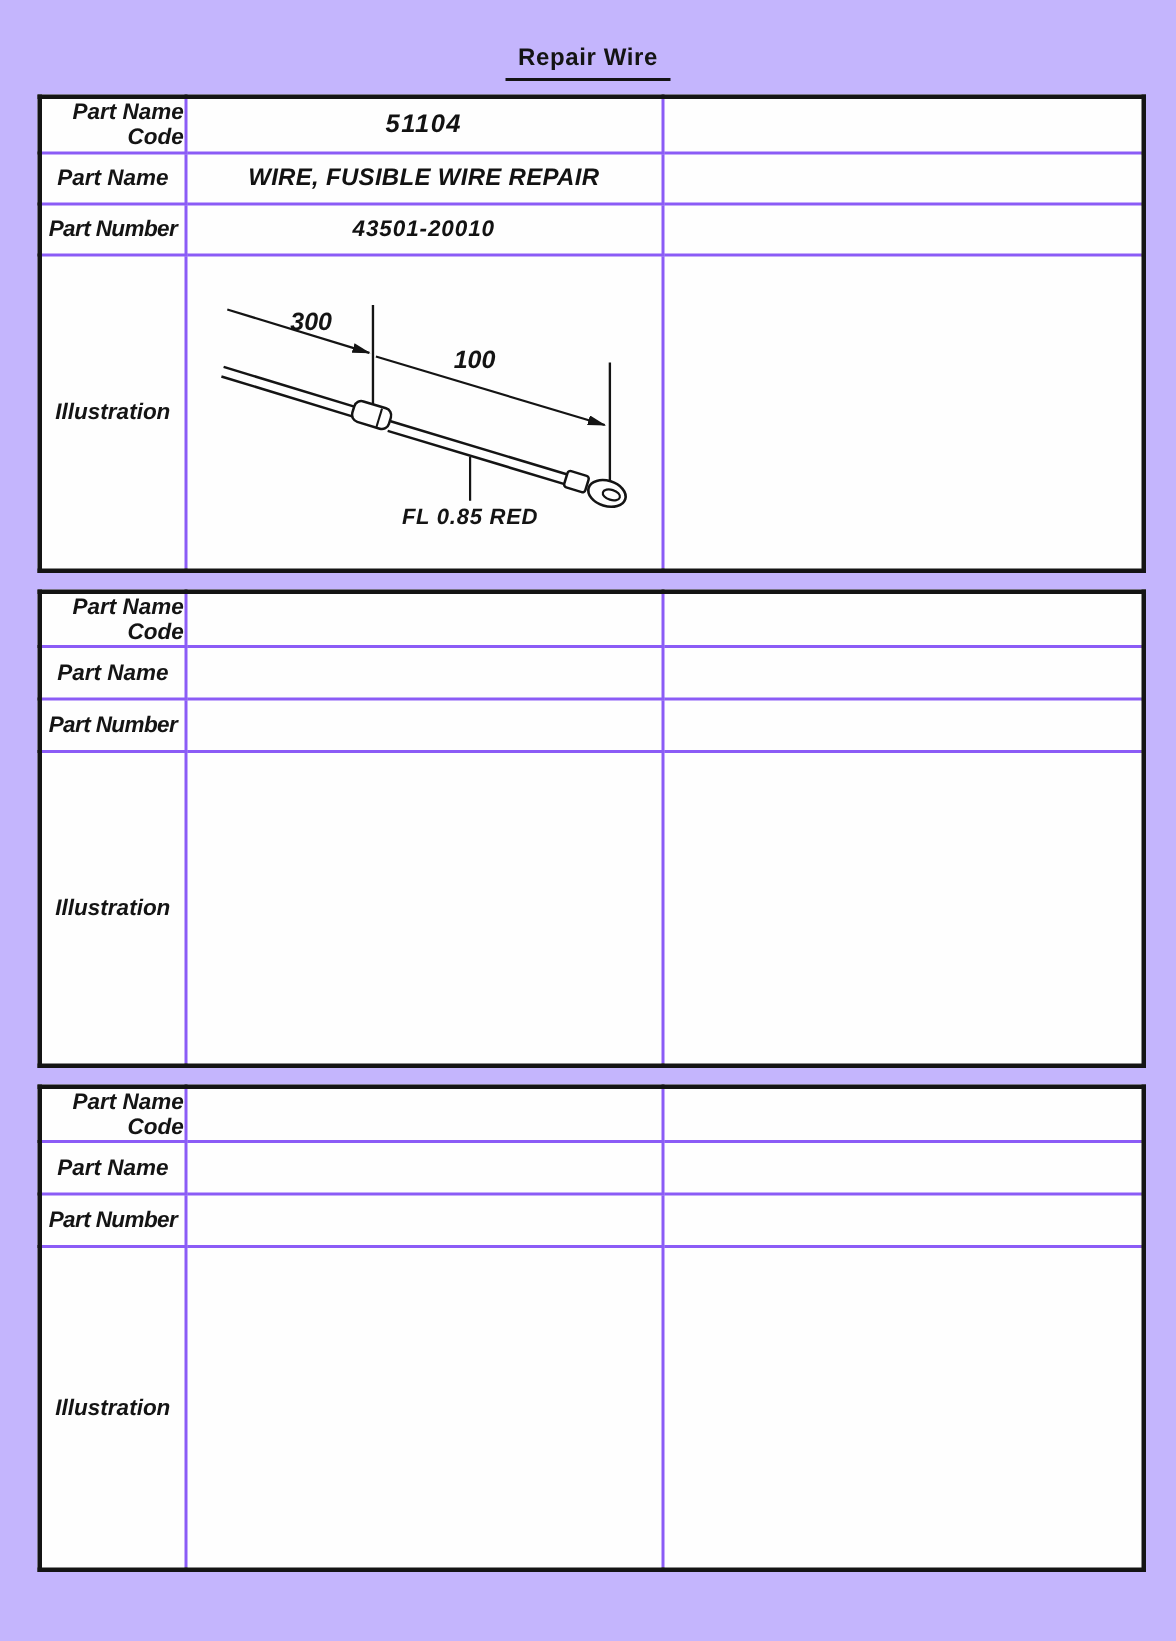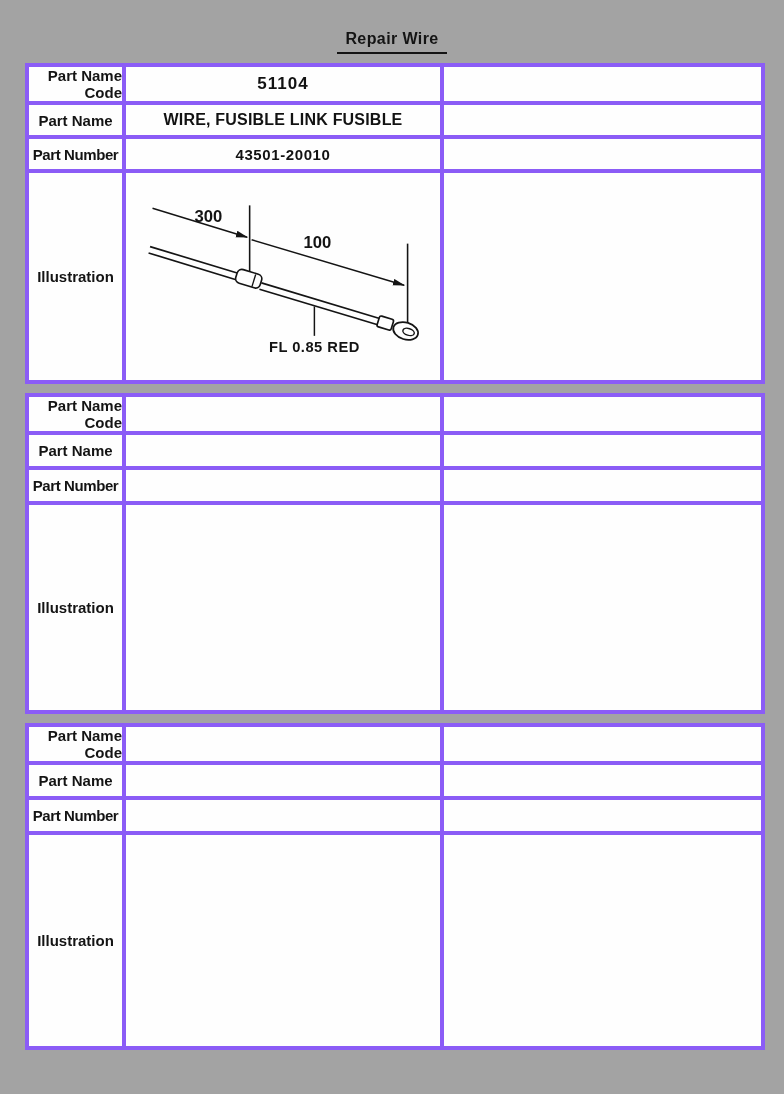--- a/index.html
+++ b/index.html
@@ -1,37 +1,37 @@
 <!DOCTYPE html>
 <html><head>
 <meta charset="utf-8">
 <style>
   html, body { margin: 0; padding: 0; background: #ffffff; }
   body {
     width: 784px; height: 1094px;
     font-family: "Liberation Sans", "DejaVu Sans", sans-serif;
     color: #141414;
   }
-  .page { position: relative; width: 784px; height: 1094px; background: #a3a3a3; overflow: hidden; }
+  .page { position: relative; width: 784px; height: 1094px; background: #c4b5fd; overflow: hidden; }
 
   .title-wrap { position: absolute; top: 30px; left: 0; width: 784px; text-align: center; }
   .title {
     display: inline-block; font-size: 16px; font-weight: 700; letter-spacing: .4px;
     border-bottom: 2px solid #141414; padding: 0 8px 4px 8px;
   }
 
   table.parts-table {
     position: absolute; left: 25px; width: 736px;
     border-collapse: collapse; table-layout: fixed; background: #fefefe;
     border: 3px solid #141414;
   }
   .t0 { top: 63px; }
   .t1 { top: 393px; }
   .t2 { top: 723px; }
-  .parts-table td, .parts-table th { border: 4px solid #8b5cf6; padding: 0; overflow: hidden; }
+  .parts-table td, .parts-table th { border: 2px solid #8b5cf6; padding: 0; overflow: hidden; font-style: italic; }
 
   .lbl { font-size: 15px; font-weight: 700; vertical-align: middle; }
   .lbl-code { text-align: right; padding-right: 8px; line-height: 17px; }
   .lbl-line { display: block; }
   .lbl-center { text-align: center; }
   .lbl-number { text-align: center; letter-spacing: -0.4px; margin-top: 16px; }
 
   .val { text-align: center; vertical-align: middle; font-weight: 700; color: #121212; }
   .val-code { font-size: 17px; letter-spacing: 1px; }
   .val-name { font-size: 16px; letter-spacing: .2px; }
@@ -78,21 +78,21 @@
       <tr class="r-code">
         <td class="lbl lbl-code">
           <span class="lbl-line">Part Name</span>
           <span class="lbl-line">Code</span>
         </td>
         <td class="val val-code">51104</td>
         <td></td>
       </tr>
       <tr class="r-name">
         <td class="lbl lbl-center">Part Name</td>
-        <td class="val val-name">WIRE, FUSIBLE LINK FUSIBLE</td>
+        <td class="val val-name">WIRE, FUSIBLE WIRE REPAIR</td>
         <td></td>
       </tr>
       <tr class="r-num">
         <td class="lbl lbl-number">Part Number</td>
         <td class="val val-number">43501-20010</td>
         <td></td>
       </tr>
       <tr class="r-illus">
         <td class="lbl lbl-center">Illustration</td>
         <td class="illus-cell">

